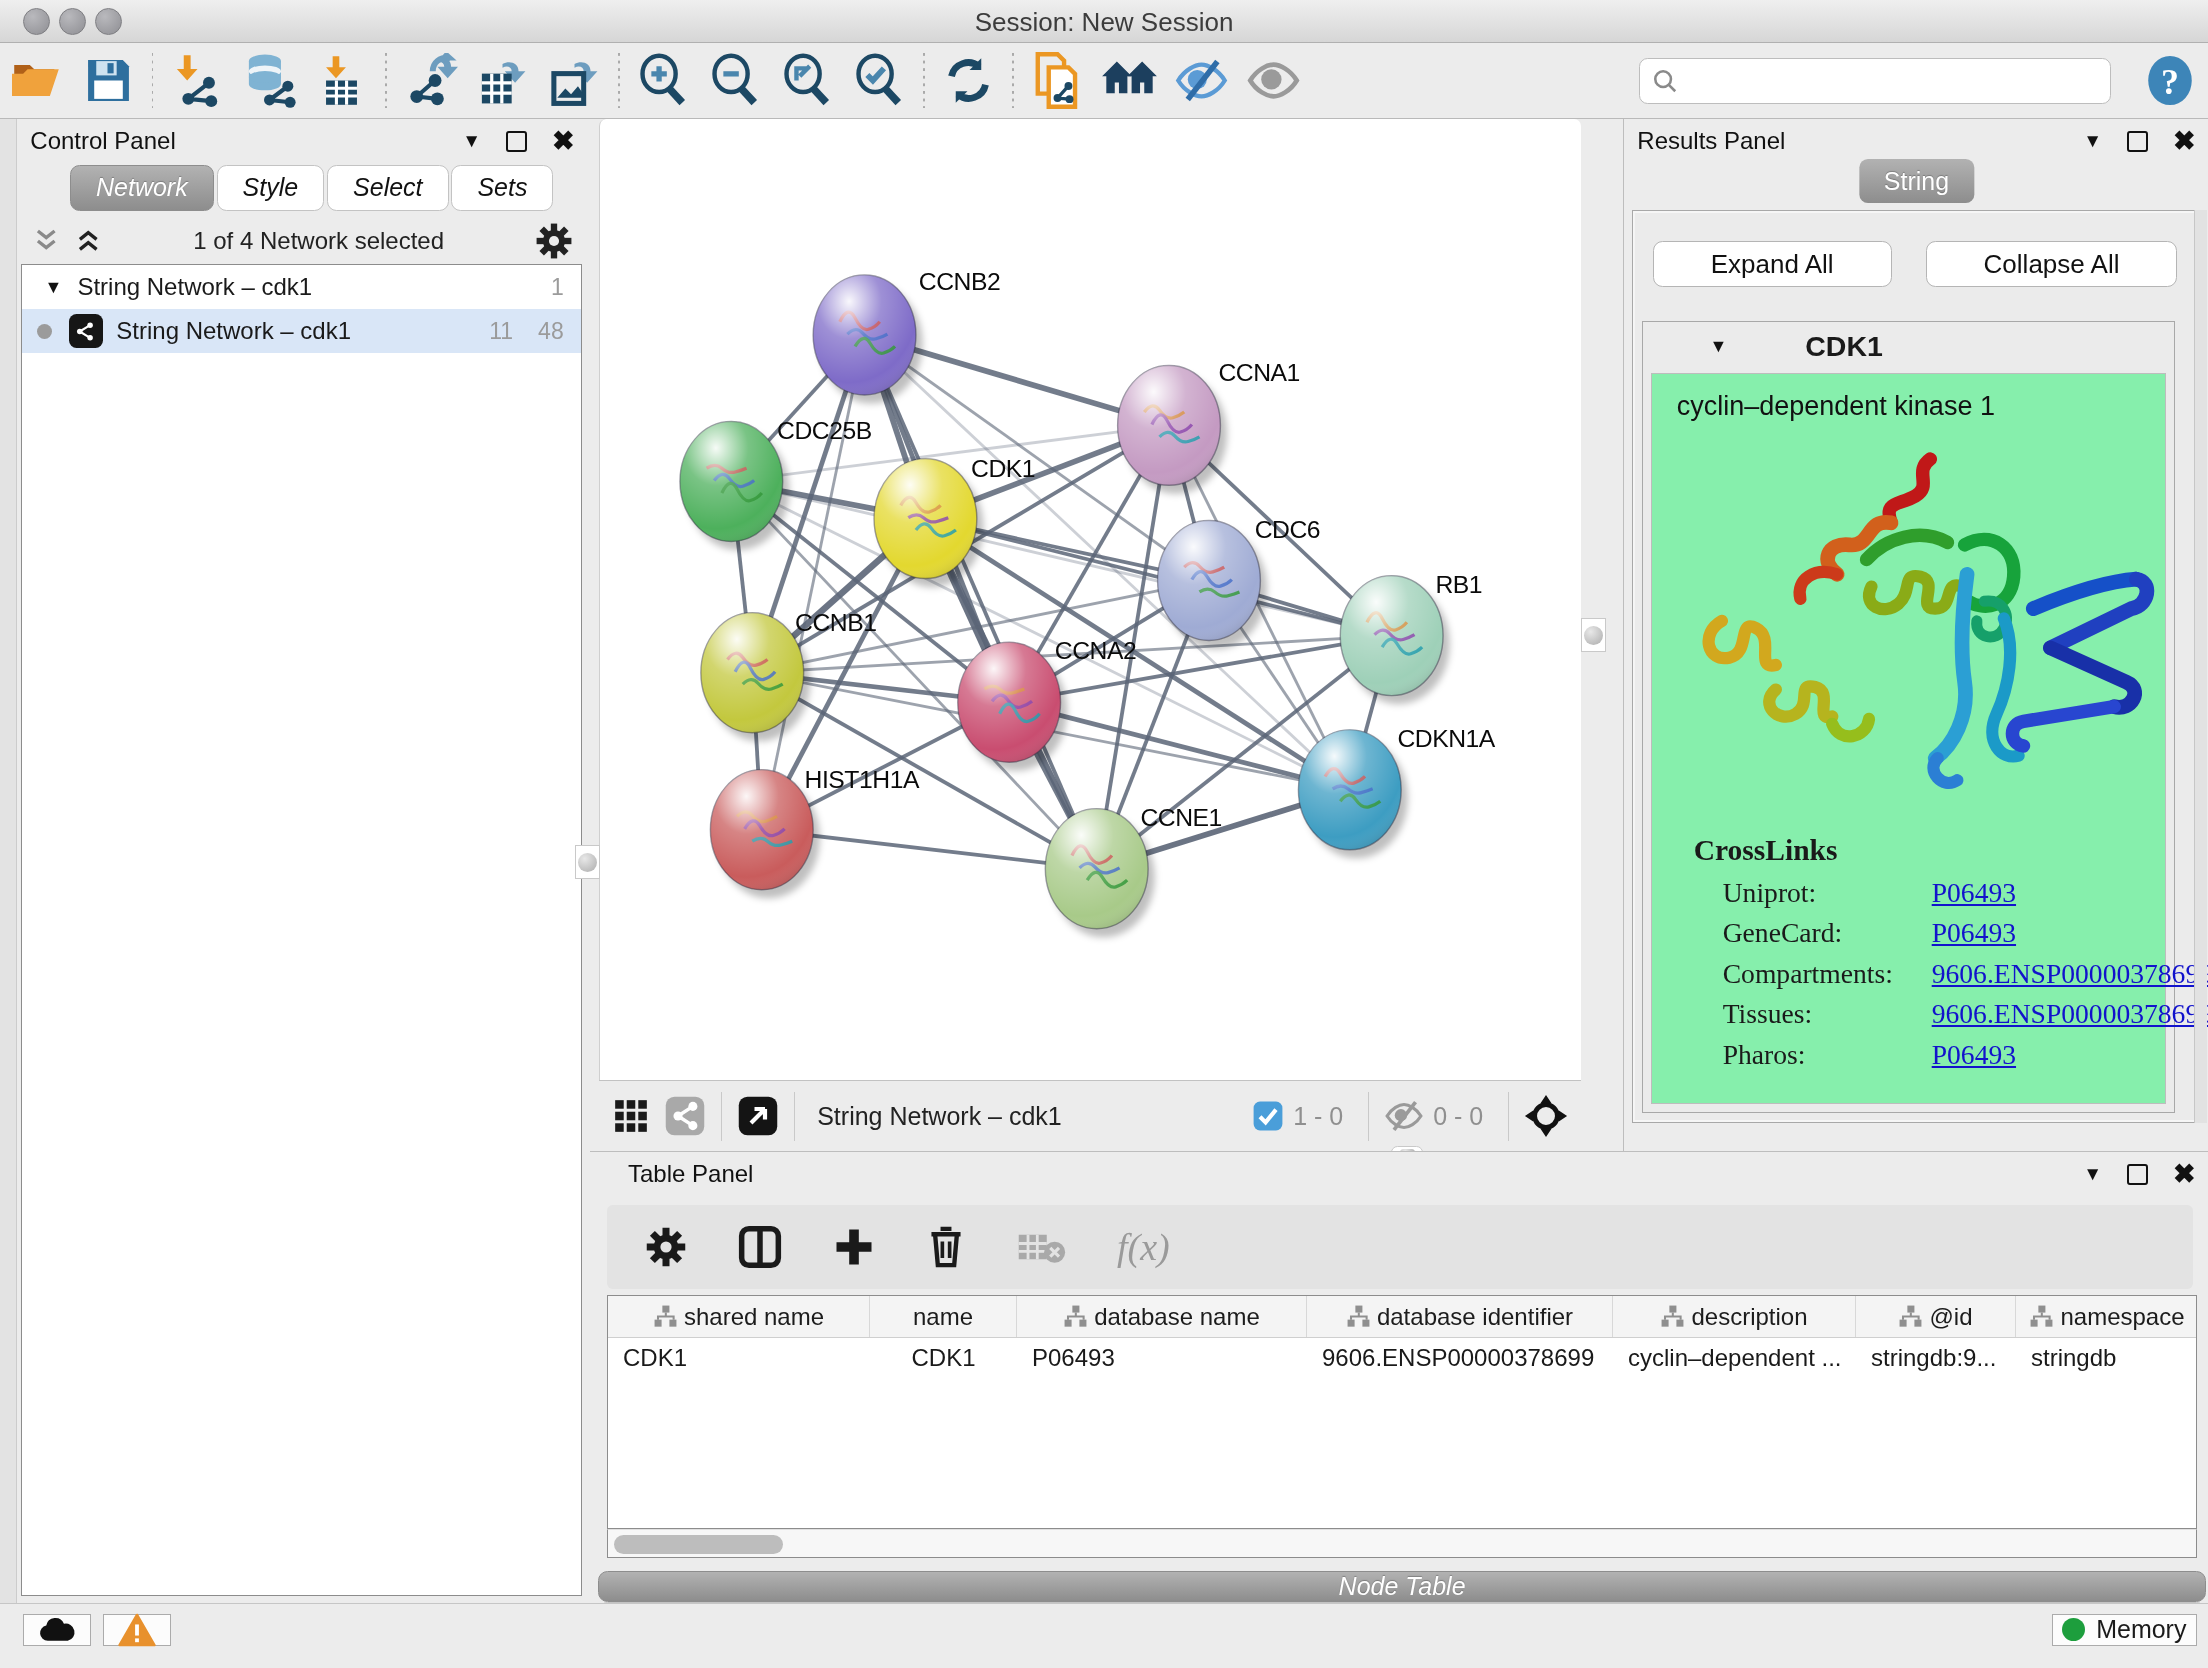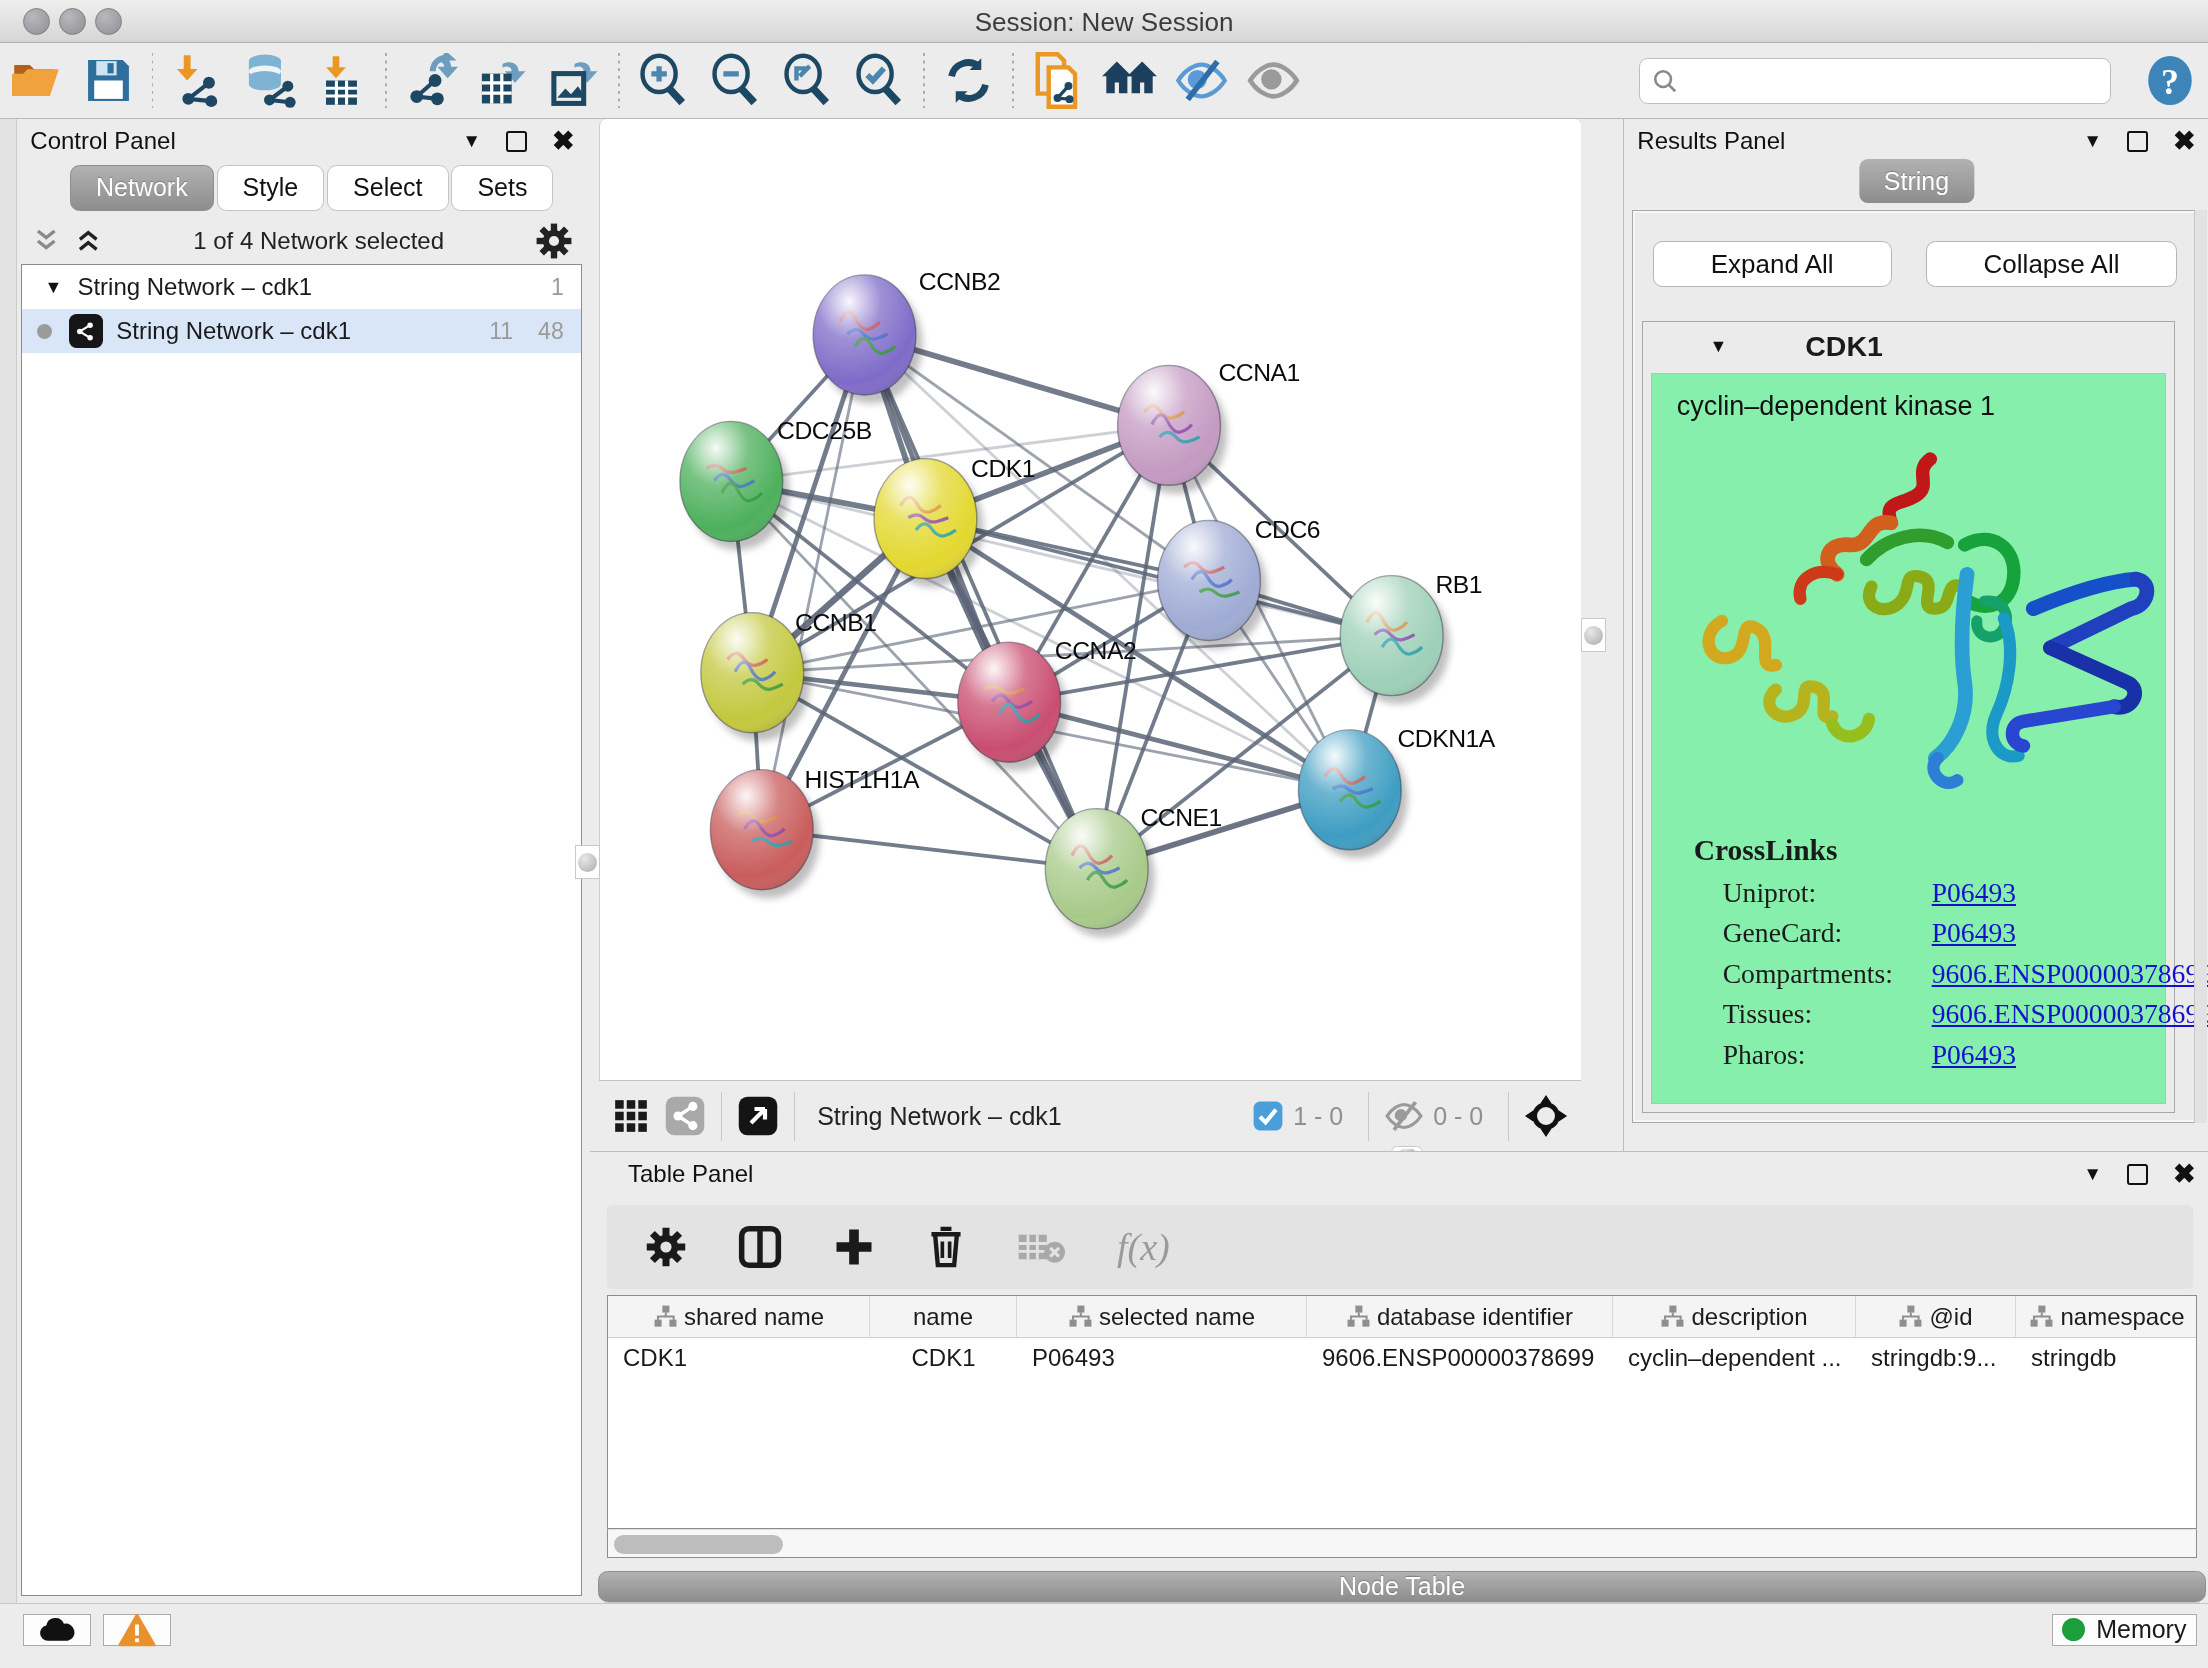--- a/index.html
+++ b/index.html
@@ -32,21 +32,21 @@
   .left-strip{position:absolute;left:0;top:119px;width:17px;height:1484px;
     background:#e3e3e3;border-right:1px solid #cccccc;}
   .panel-title-row{display:flex;align-items:center;height:44px;padding:0 13.3px;}
   .panel-title{font-size:24px;color:#111;flex:0 0 auto;}
   .panel-ctrl{margin-left:auto;display:flex;align-items:center;gap:25px;}
   .pc-arrow{font-size:19px;color:#111;}
   .pc-float{width:21px;height:21px;border:2.9px solid #111;border-radius:2.9px;}
   .pc-x{font-size:27px;font-weight:bold;color:#111;line-height:21px;}
 
   .control-panel{position:absolute;left:17px;top:119px;width:571px;height:1484px;background:#ececec;}
-  .tabs-row{display:flex;justify-content:flex-start;padding-left:53px;height:48px;margin-top:1.9px;}
+  .tabs-row{display:flex;justify-content:flex-start;padding-left:53px;height:48px;margin-top:1.9px;font-style:italic;}
   .tab{height:46px;display:flex;align-items:center;justify-content:center;
     background:#fff;border:1px solid #c3c3c3;font-size:25px;padding:0 25px;margin-right:2.9px;
     border-radius:9.5px;color:#111;}
   .tab.selected{background:linear-gradient(#b2b2b2,#8d8d8d);color:#fff;border-color:#8d8d8d;
     text-shadow:0 -1px 1px rgba(0,0,0,.25);}
   .net-status-row{display:flex;align-items:center;height:49px;padding:0 15px;margin-top:3.8px;}
   .net-status-text{flex:1;text-align:center;font-size:24px;color:#222;}
   .tree-box{position:absolute;left:3.8px;top:145px;width:561px;height:1332px;background:#fff;
     border:1.9px solid #8c8c8c;}
   .tree-row{display:flex;align-items:center;height:44px;font-size:24px;padding:0 9.5px;}
@@ -717,21 +717,21 @@
           </div>
           <div class="th" style="width: 290px; flex: 0 0 auto;">
             <svg width="25" height="25" viewBox="0 0 16 16">
               <g fill="#8f8f8f">
                 <rect x="6" y="1" width="4.5" height="4.5"></rect>
                 <rect x="1" y="10" width="4.5" height="4.5"></rect>
                 <rect x="10.5" y="10" width="4.5" height="4.5"></rect>
               </g>
               <path d="M8.2 5.5v2.5M3.2 10V8h10v2" fill="none" stroke="#8f8f8f" stroke-width="1.3"></path>
             </svg>
-            <span>selected name</span>
+            <span>database name</span>
           </div>
           <div class="th" style="width: 306px; flex: 0 0 auto;">
             <svg width="25" height="25" viewBox="0 0 16 16">
               <g fill="#8f8f8f">
                 <rect x="6" y="1" width="4.5" height="4.5"></rect>
                 <rect x="1" y="10" width="4.5" height="4.5"></rect>
                 <rect x="10.5" y="10" width="4.5" height="4.5"></rect>
               </g>
               <path d="M8.2 5.5v2.5M3.2 10V8h10v2" fill="none" stroke="#8f8f8f" stroke-width="1.3"></path>
             </svg>

